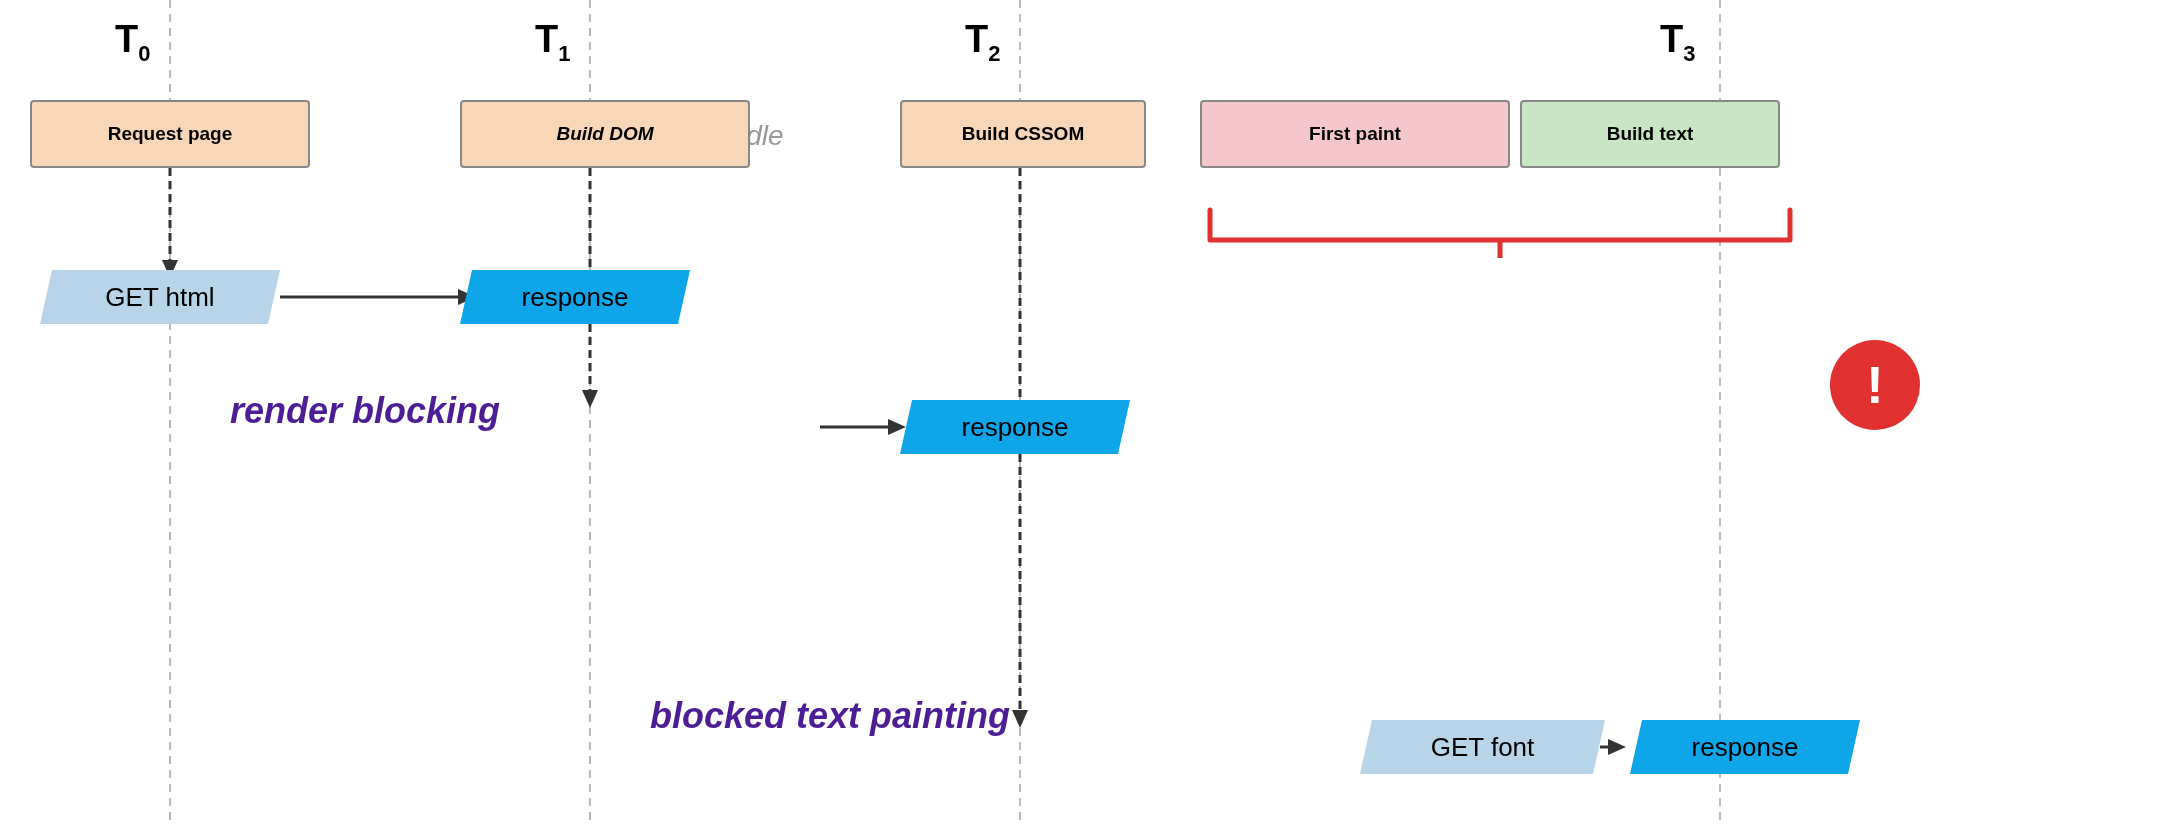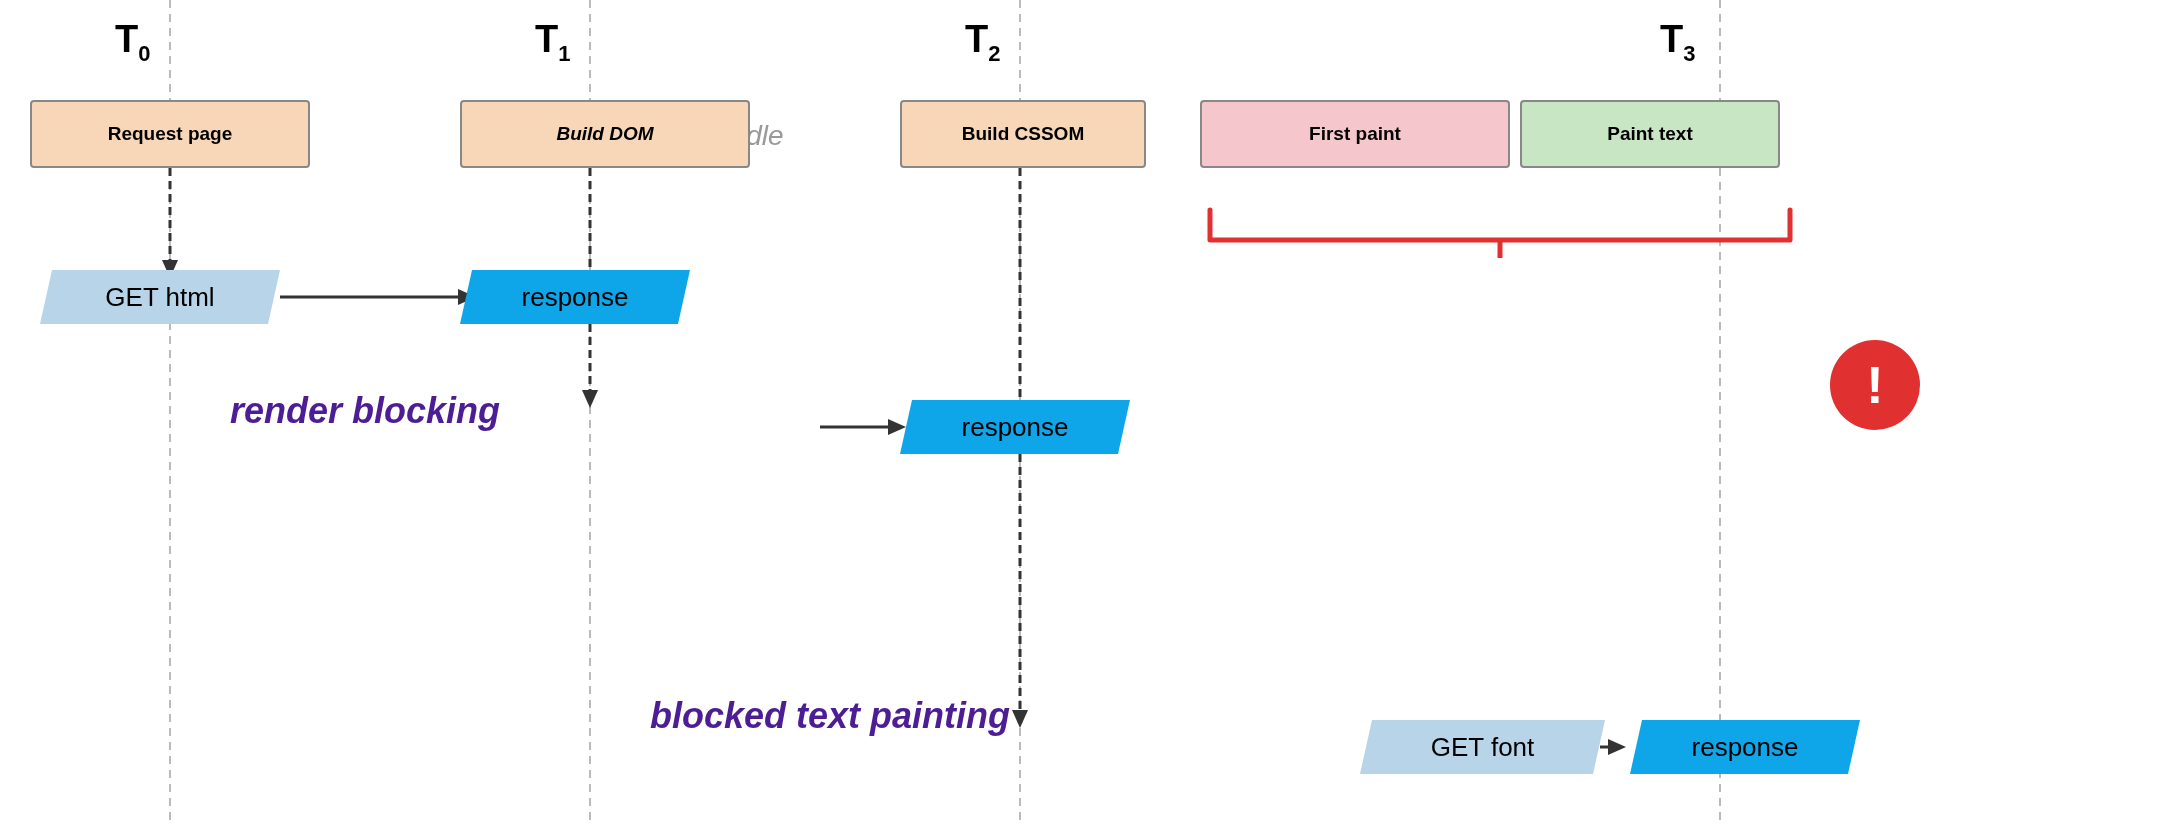--- a/index.html
+++ b/index.html
@@ -159,21 +159,21 @@
   <div class="top-box box-salmon" style="left:460px; width:290px;font-style:italic;">
     <span>Build DOM</span>
   </div>
   <div class="top-box box-salmon" style="left:900px; width:246px;">
     <span>Build CSSOM</span>
   </div>
   <div class="top-box box-pink" style="left:1200px; width:310px;">
     <span>First paint</span>
   </div>
   <div class="top-box box-green" style="left:1520px; width:260px;">
-    <span>Paint text</span>
+    <span>Build text</span>
   </div>
 
   <div class="net-box net-box-blue" style="left:40px; top:270px; width:240px;">
     <span>GET html</span>
   </div>
   <div class="net-box net-box-yellow" style="left:460px; top:270px; width:230px;">
     <span>response</span>
   </div>
 
   <div class="net-box net-box-yellow" style="left:900px; top:400px; width:230px;">

